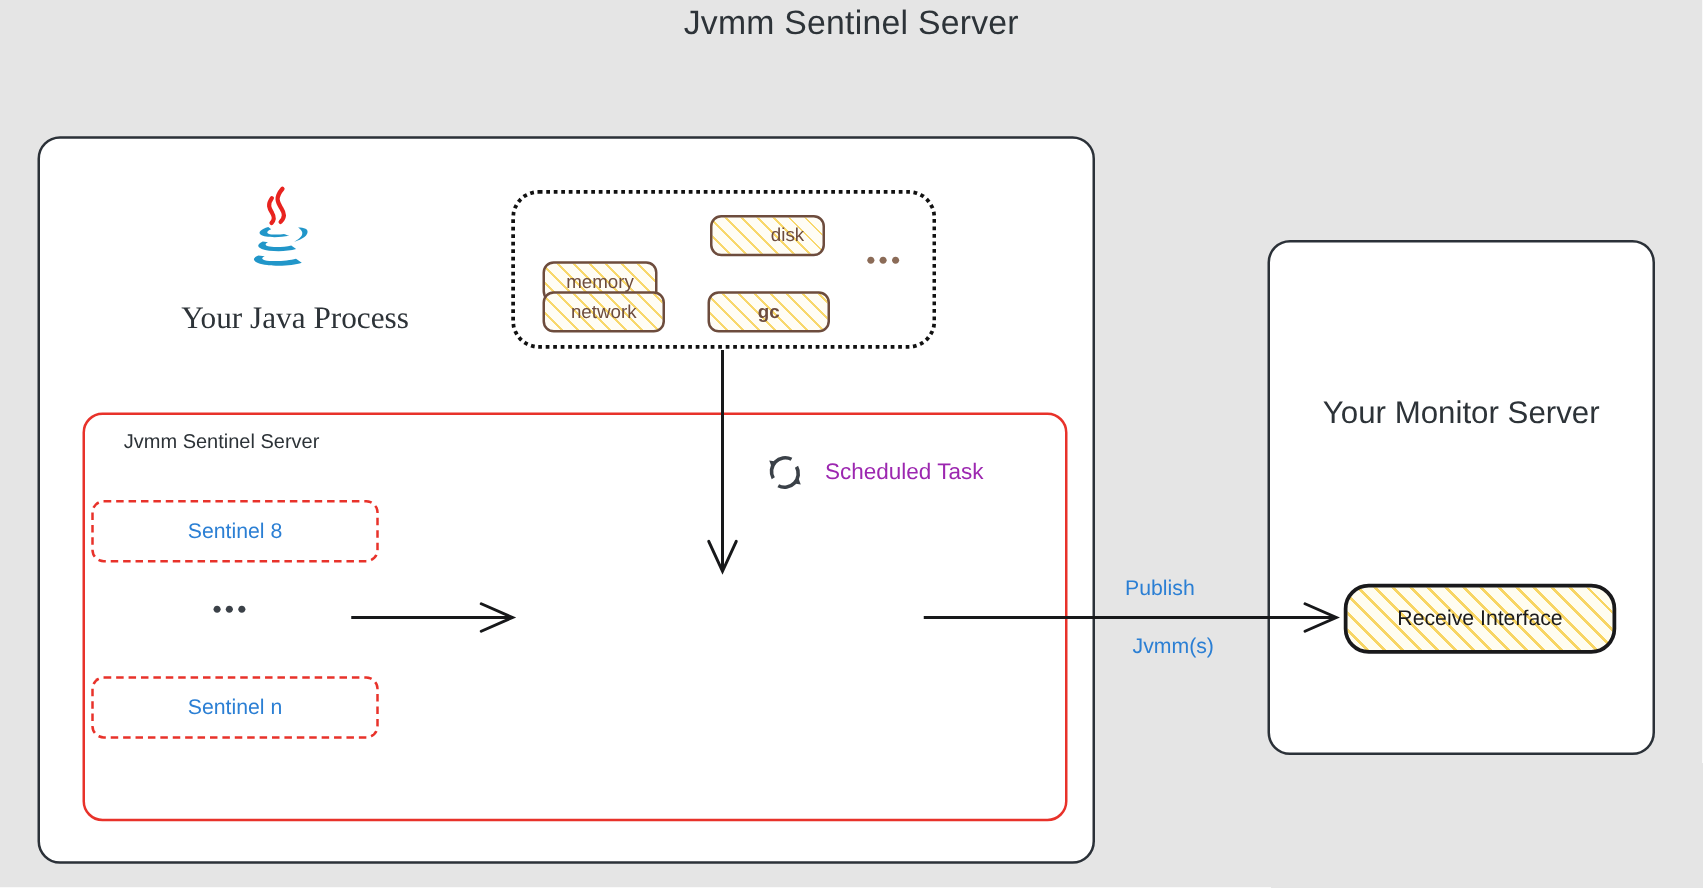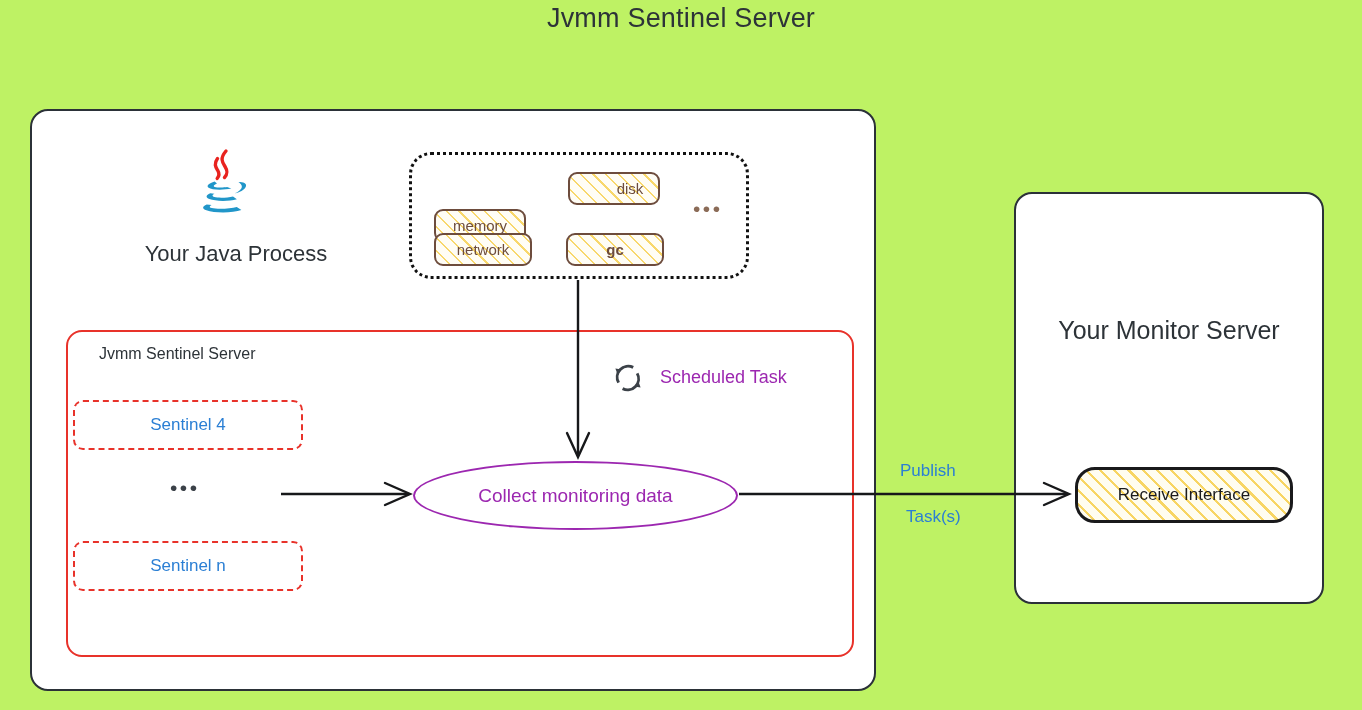--- a/index.html
+++ b/index.html
@@ -9,21 +9,21 @@
   }
   body {
     font-family: "Liberation Sans", sans-serif;
     color: #2d3338;
   }
   #canvas {
     position: relative;
     width: 1362px;
     height: 710px;
     overflow: hidden;
-    background: #bef264;
+    background: #e5e5e5;
   }
   .abs { position: absolute; }
 
   
   #diagram-title {
     left: 0; top: 3px;
     width: 1362px;
     text-align: center;
     font-size: 27px;
     color: #2d3338;
@@ -54,22 +54,23 @@
     border-radius: 16px;
     background: transparent;
     box-sizing: border-box;
   }
 
   
   #java-process-label {
     left: 30px; top: 241px;
     width: 412px;
     text-align: center;
-    font-size: 22px;
-    color: #2d3338;
+    font-size: 25px;
+    color: #2d3338;
+    font-family: Liberation Serif, serif;
   }
   #monitor-server-label {
     left: 1014px; top: 316px;
     width: 310px;
     text-align: center;
     font-size: 25px;
     color: #2d3338;
   }
   #sentinel-server-label {
     left: 99px; top: 345px;
@@ -231,43 +232,42 @@
   <div class="abs" id="java-process-label">Your Java Process</div>
 
   <div class="abs" id="metrics-group"></div>
   <div class="abs metric-chip" id="metric-memory">memory</div>
   <div class="abs metric-chip" id="metric-disk">disk</div>
   <div class="abs metric-chip" id="metric-network">network</div>
   <div class="abs metric-chip" id="metric-gc">gc</div>
   <div class="abs" id="metrics-ellipsis">•••</div>
 
   <div class="abs" id="sentinel-server-label">Jvmm Sentinel Server</div>
-  <div class="abs sentinel-chip" id="sentinel-1">Sentinel 4</div>
+  <div class="abs sentinel-chip" id="sentinel-1">Sentinel 8</div>
   <div class="abs" id="sentinel-ellipsis">•••</div>
   <div class="abs sentinel-chip" id="sentinel-n">Sentinel n</div>
 
   <div class="abs" id="scheduled-task-icon">
     <svg width="32" height="32" viewBox="0 0 32 32" xmlns="http://www.w3.org/2000/svg">
       <g fill="none" stroke="#3b4148" stroke-width="2.9" stroke-linecap="butt">
         <path d="M25.2 11.4 A11 11 0 0 1 10.6 26.6"></path>
         <path d="M6.6 20.6 A11 11 0 0 1 21.2 5.4"></path>
       </g>
       <path d="M26.4 19.6 L22.2 24.6 L28.6 25.6 Z" fill="#3b4148"></path>
       <path d="M5.6 12.4 L9.8 7.4 L3.4 6.4 Z" fill="#3b4148"></path>
     </svg>
   </div>
   <div class="abs" id="scheduled-task-label">Scheduled Task</div>
 
-  <div class="abs" id="collect-ellipse">Collect monitoring data</div>
 
   <div class="abs" id="monitor-server-label">Your Monitor Server</div>
   <div class="abs" id="receive-interface">Receive Interface</div>
 
   <div class="abs" id="publish-label">Publish</div>
-  <div class="abs" id="https-label">Task(s)</div>
+  <div class="abs" id="https-label">Jvmm(s)</div>
 
   <svg class="abs" id="arrow-layer" xmlns="http://www.w3.org/2000/svg">
 
     <g stroke="#17181a" stroke-width="2.4" fill="none">
       <line x1="578" y1="280" x2="578" y2="456"></line>
       <path d="M567 433 L578 457 L589 433" stroke-linecap="round"></path>
     </g>
 
     <g stroke="#17181a" stroke-width="2.4" fill="none">
       <line x1="281" y1="494" x2="409" y2="494"></line>

